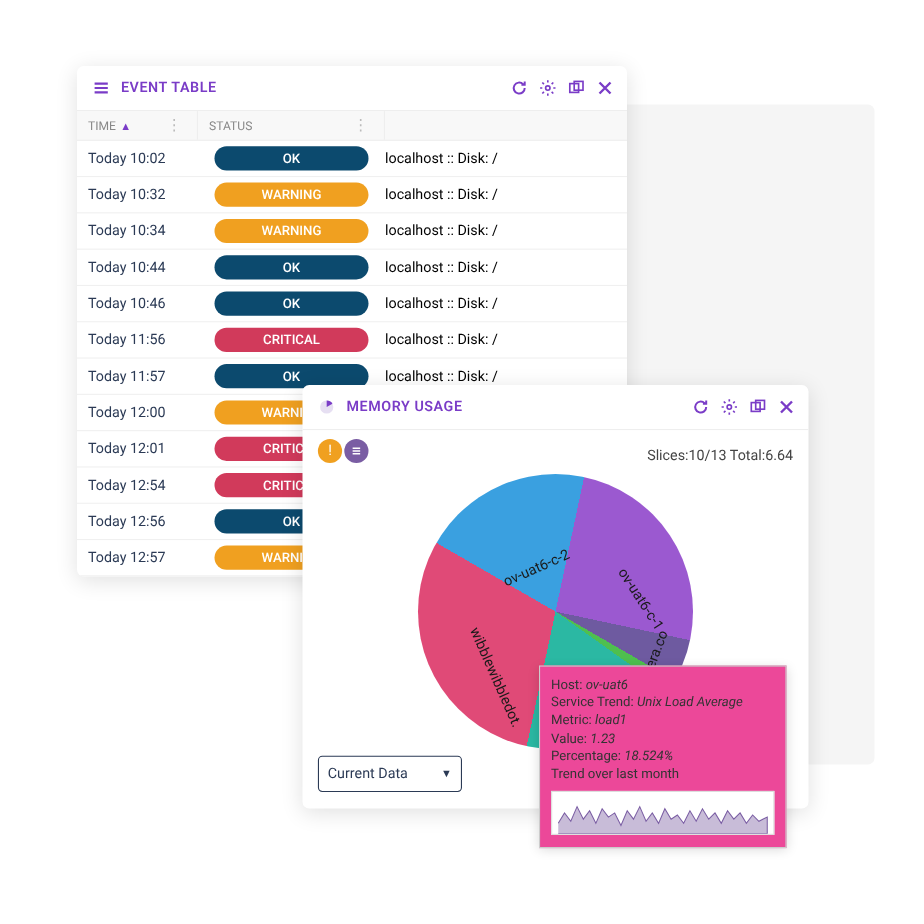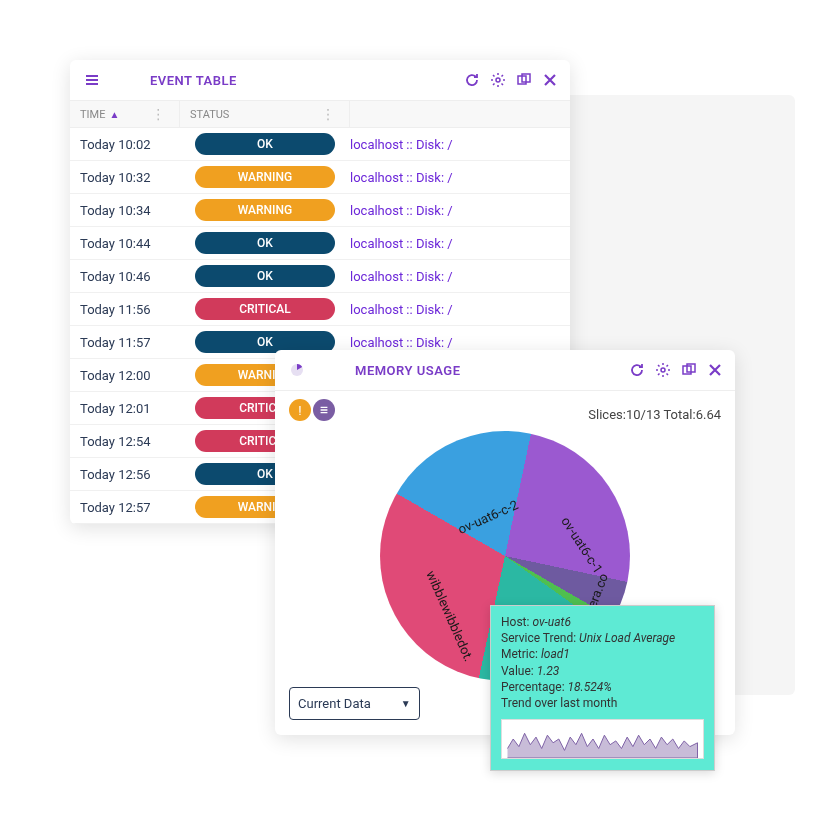--- a/index.html
+++ b/index.html
@@ -3,58 +3,58 @@
 <meta charset="utf-8">
 <style>
   * { box-sizing: border-box; margin: 0; padding: 0; }
   body { font-family: -apple-system, BlinkMacSystemFont, "Segoe UI", Roboto, sans-serif; background: #fff; width: 840px; height: 840px; position: relative; overflow: hidden; }
   .bg-block { position: absolute; left: 295px; top: 95px; width: 500px; height: 600px; background: #f5f5f5; border-radius: 6px; }
 
   .panel { position: absolute; background: #fff; border-radius: 6px; box-shadow: 0 4px 20px rgba(0,0,0,0.12); overflow: hidden; }
   .panel-event { left: 70px; top: 60px; width: 500px; }
   .panel-memory { left: 275px; top: 350px; width: 460px; height: 385px; }
 
-  .panel-header { display: flex; align-items: center; padding: 10px 12px; border-bottom: 1px solid #eee; gap: 40px; }
+  .panel-header { display: flex; align-items: center; padding: 10px 12px; border-bottom: 1px solid #eee; }
   .panel-header .ph-icon { width: 20px; height: 20px; display: flex; align-items: center; justify-content: center; margin-right: 8px; }
   .panel-header .ph-title { color: #7a3cc7; font-weight: 600; font-size: 13px; letter-spacing: 0.5px; flex: 1; }
   .panel-header .ph-actions { display: flex; gap: 10px; }
   .ph-actions .act { width: 16px; height: 16px; color: #7a3cc7; cursor: pointer; }
 
   .event-columns { display: flex; background: #f8f8f8; border-bottom: 1px solid #eee; font-size: 11px; color: #888; }
   .event-columns .col { padding: 6px 10px; display: flex; align-items: center; border-right: 1px solid #eee; }
   .col-time { width: 110px; justify-content: space-between; gap: 28px; }
   .col-status { width: 170px; justify-content: center; }
   .col-event-h { flex: 1; }
   .col-divider-dots { color: #bbb; font-size: 14px; line-height: 1; padding: 0 4px; }
   .sort-caret { margin-left: 4px; color: #7a3cc7; font-size: 10px; }
 
   .event-row { display: flex; align-items: center; padding: 5px 10px; border-bottom: 1px solid #f0f0f0; font-size: 13px; }
   .event-row .cell-time { width: 100px; color: #2b3a55; }
   .event-row .cell-status { width: 170px; display: flex; justify-content: center; }
   .status-pill { border-radius: 14px; padding: 4px 0; width: 140px; text-align: center; color: #fff; font-size: 12px; font-weight: 500; }
   .status-OK { background: #0c4a6e; }
   .status-WARNING { background: #f0a020; }
   .status-CRITICAL { background: #d13a5b; }
-  .event-row .cell-event { flex: 1; color: #6d28d9; white-space: nowrap; overflow: hidden; text-overflow: ellipsis; }
+  .event-row .cell-event { flex: 1; color: #000000; white-space: nowrap; overflow: hidden; text-overflow: ellipsis; }
 
   .mem-body { position: relative; padding: 8px 14px; height: calc(100% - 42px); }
   .mem-icons { display: flex; gap: 2px; }
   .mem-icon { width: 22px; height: 22px; border-radius: 50%; display: flex; align-items: center; justify-content: center; font-size: 13px; color: #fff; }
   .mem-icon.warn { background: #f0a020; }
   .mem-icon.list { background: #7a5da3; }
   .mem-meta { position: absolute; right: 14px; top: 16px; font-size: 13px; color: #444; }
 
   .pie-wrap { display: flex; justify-content: center; margin-top: 10px; position: relative; }
   .pie { width: 250px; height: 250px; border-radius: 50%; position: relative; }
   .slice-label { position: absolute; font-size: 13px; color: #1a1a1a; white-space: nowrap; transform-origin: center; }
 
   .dropdown { position: absolute; left: 14px; bottom: 14px; border: 1px solid #2b3a55; border-radius: 4px; padding: 8px 8px; display: flex; align-items: center; gap: 30px; font-size: 13px; color: #2b3a55; cursor: pointer; background: #fff; }
   .dropdown .dd-caret { font-size: 10px; }
 
-  .tooltip { position: absolute; left: 490px; top: 605px; width: 225px; background: #5eead4; border: 1px solid #ccc; padding: 8px 10px; font-size: 12px; color: #333; box-shadow: 0 2px 10px rgba(0,0,0,0.15); }
+  .tooltip { position: absolute; left: 490px; top: 605px; width: 225px; background: #ec4899; border: 1px solid #ccc; padding: 8px 10px; font-size: 12px; color: #333; box-shadow: 0 2px 10px rgba(0,0,0,0.15); }
   .tooltip .kv { line-height: 1.35; }
   .tooltip .kv .v { font-style: italic; }
   .spark { margin-top: 8px; width: 100%; height: 40px; background: #fff; border: 1px solid #ddd; }
 </style>
 </head>
 <body>
 
 <div class="bg-block"></div>
 
 <div class="panel panel-event">

